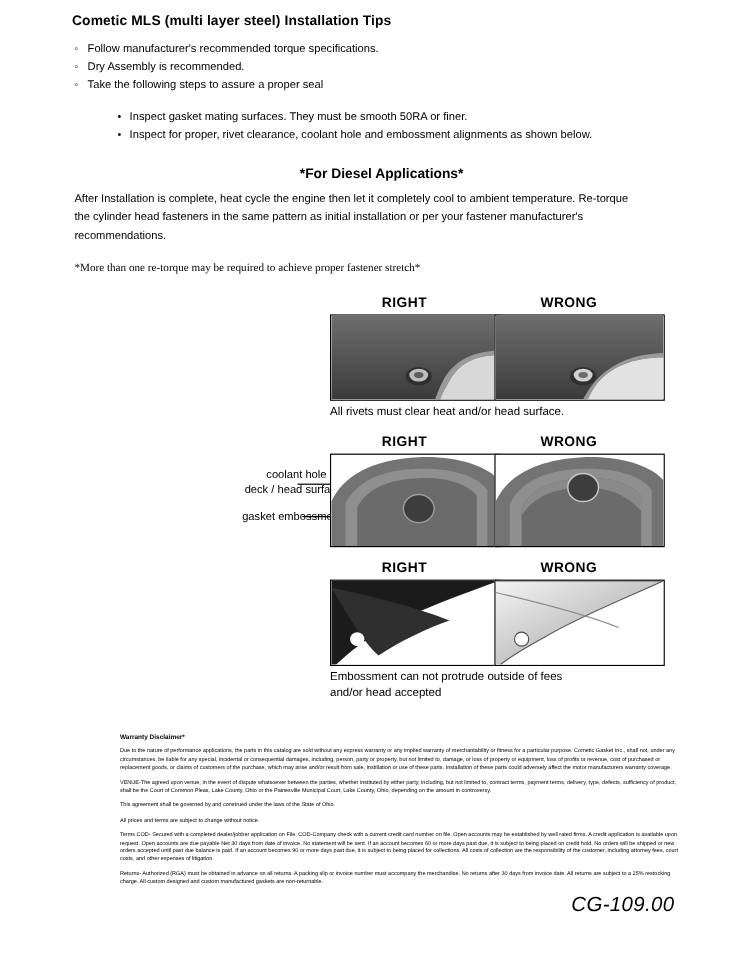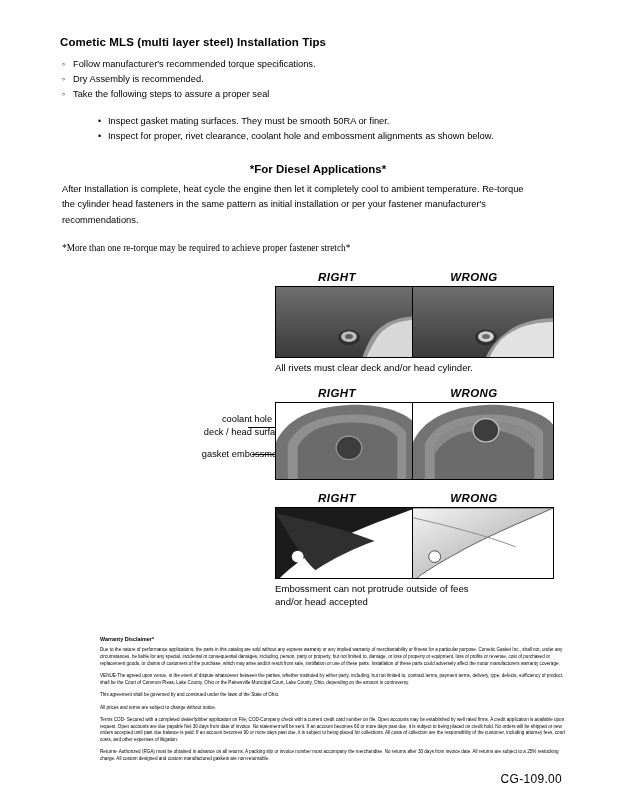--- a/index.html
+++ b/index.html
@@ -11,21 +11,21 @@
     width: 618px; height: 800px;
     font-family: "Liberation Sans", sans-serif;
     color: #000;
     position: relative;
     overflow: hidden;
   }
   .page {
     position: relative;
     width: 618px;
     height: 800px;
-    padding: 36px 44px 0 44px;
+    padding: 12px 44px 0 44px;
   }
   h1.title {
     font-size: 11.5px;
     font-weight: bold;
     margin: 0 0 9px 16px;
     letter-spacing: 0.1px;
   }
   ul.bullets {
     list-style: none;
     margin: 0 0 0 18px;
@@ -86,21 +86,21 @@
   }
   .fig-row {
     display: flex;
     gap: 13px;
     position: relative;
   }
   .fig-row.r1 { margin-left: 213px; }
   .fig-row.r2 { margin-left: 213px; }
   .fig-row.r3 { margin-left: 213px; }
 
-  .fig-col { width: 124px; font-style: italic; }
+  .fig-col { width: 124px; }
   .fig-label {
     font-size: 11.5px;
     font-weight: bold;
     text-align: center;
     letter-spacing: 0.4px;
     margin-bottom: 3px;
   }
   .fig-box {
     width: 142px;
     height: 72px;
@@ -148,23 +148,24 @@
   }
   .warranty p {
     font-size: 4.6px;
     line-height: 1.42;
     margin: 0 0 6px 0;
     text-align: left;
   }
   .docnum {
     position: absolute;
     right: 56px;
-    bottom: 14px;
-    font-size: 12px;
+    bottom: 36px;
+    font-size: 17px;
     letter-spacing: 0.3px;
+    font-style: italic;
   }
 </style>
 </head>
 <body>
 
 <div class="page">
 
   <h1 class="title">Cometic MLS (multi layer steel) Installation Tips</h1>
 
   <ul class="bullets">
@@ -221,21 +222,21 @@
             <path d="M142,36 C116,36 98,44 86,58 C80,66 78,72 78,72 H142 Z" fill="#e2e2e2"></path>
             <path d="M142,32 C113,33 95,43 82,59 C76,67 74,72 74,72 L78,72 C78,72 80,66 86,58 C98,44 116,36 142,36 Z" fill="#9a9a9a"></path>
             <ellipse cx="74" cy="52" rx="11" ry="8" fill="#2f2f2f"></ellipse>
             <ellipse cx="74" cy="51" rx="8" ry="5.5" fill="#d2d2d2"></ellipse>
             <ellipse cx="74" cy="51" rx="4" ry="2.6" fill="#6a6a6a"></ellipse>
           </svg>
         </div>
       </div>
     </div>
     <div class="cap-wrap">
-      <p class="caption">All rivets must clear deck and/or head cylinder.</p>
+      <p class="caption">All rivets must clear heat and/or head surface.</p>
     </div>
 
     <div style="position:relative; margin-top:12px;">
 
       <div class="callouts" style="top:26px;">
         <div class="callout-text">
           <span>coolant hole on</span><br>
           <span>deck / head surface</span>
         </div>
       </div>

